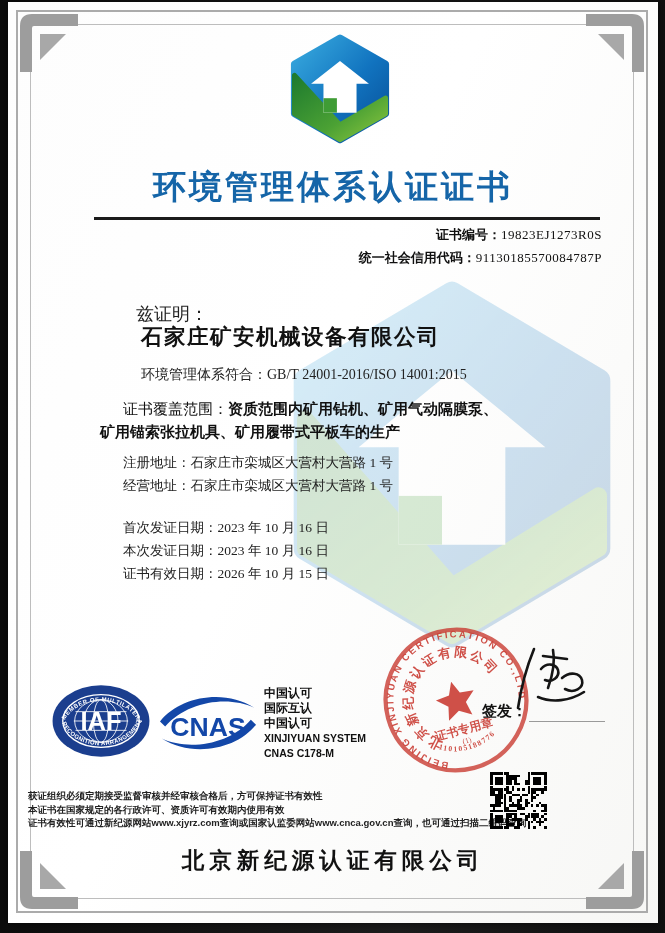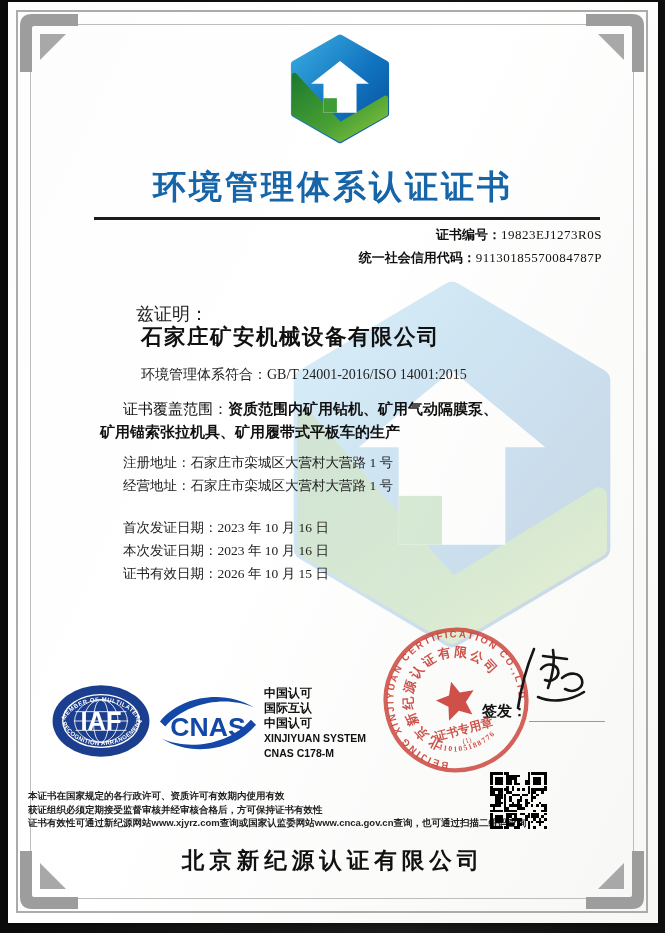--- a/index.html
+++ b/index.html
@@ -206,22 +206,22 @@
       <path d="M35,14 L59,17"></path>
       <path d="M45,8 C47,18 45,32 40,46"></path>
       <path d="M54,36 C62,29 72,31 74,38 C76,46 66,52 57,47"></path>
       <path d="M30,55 C44,61 62,59 76,50"></path>
     </g>
   </svg>
   <div class="abs sign-label">签发：</div>
   <div class="abs sign-line"></div>
 
   <div class="abs notes">
+    <div>获证组织必须定期接受监督审核并经审核合格后，方可保持证书有效性</div>
     <div>本证书在国家规定的各行政许可、资质许可有效期内使用有效</div>
-    <div>获证组织必须定期接受监督审核并经审核合格后，方可保持证书有效性</div>
     <div>证书有效性可通过新纪源网站www.xjyrz.com查询或国家认监委网站www.cnca.gov.cn查询，也可通过扫描二维码查询</div>
   </div>
 
   <div class="abs qr">
       <i style="left:0px;top:0px"></i>
       <i style="left:2.7px;top:0px"></i>
       <i style="left:5.4px;top:0px"></i>
       <i style="left:8.100000000000001px;top:0px"></i>
       <i style="left:10.8px;top:0px"></i>
       <i style="left:13.5px;top:0px"></i>

